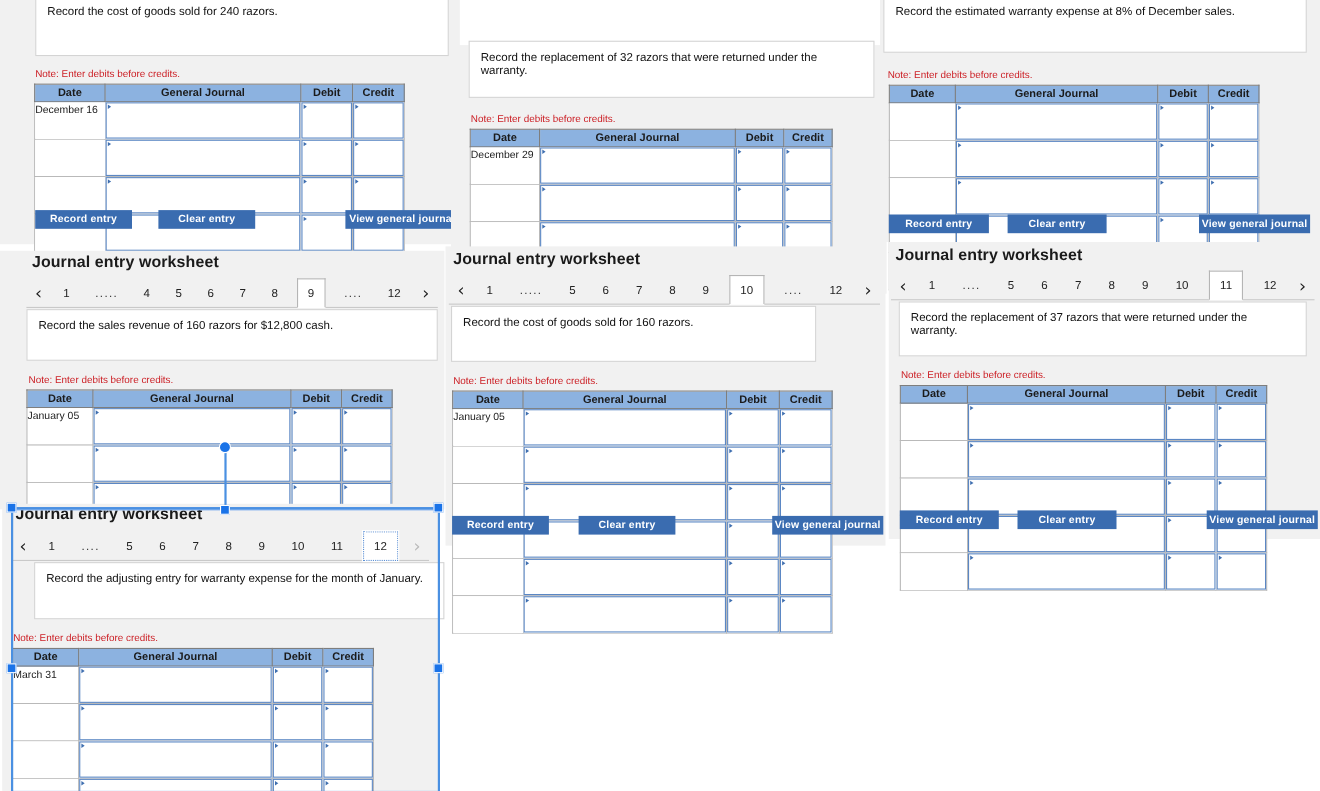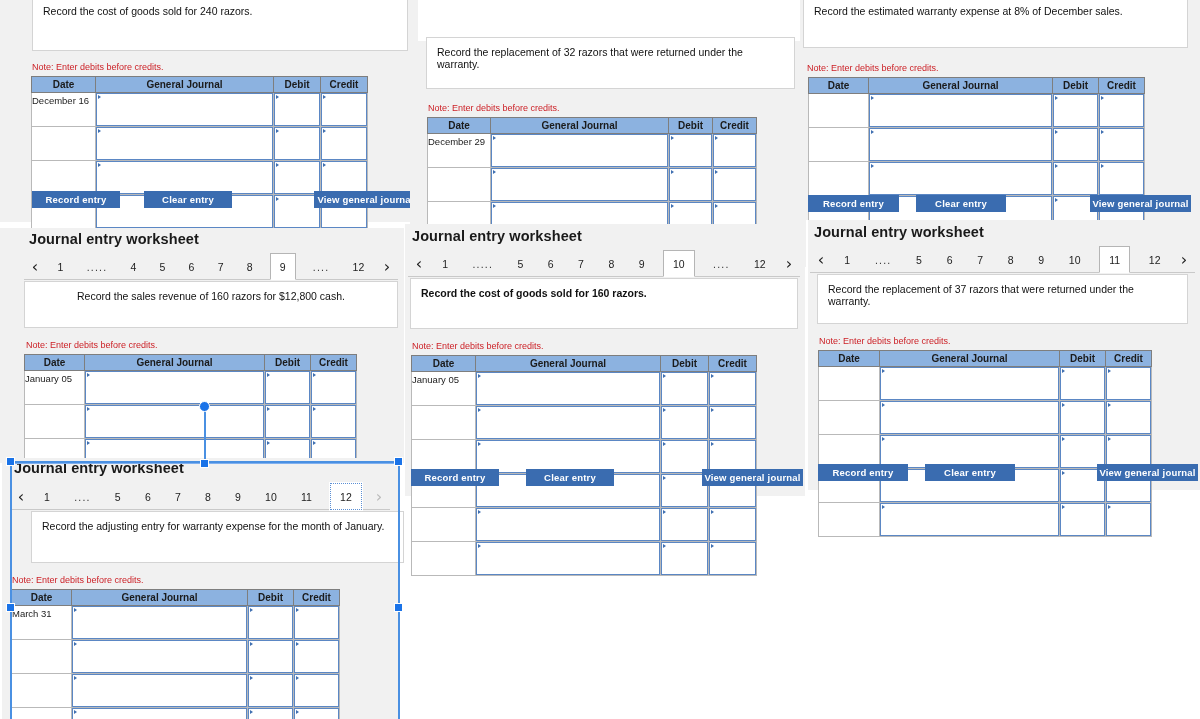--- a/index.html
+++ b/index.html
@@ -517,21 +517,21 @@
         <div class="pg">5</div>
         <div class="pg">6</div>
         <div class="pg">7</div>
         <div class="pg">8</div>
         <div class="pg active">9</div>
         <div class="pg dots">....</div>
         <div class="pg">12</div>
       </div>
       <div class="chev">›</div>
     </div>
-    <div class="prompt" style="position:absolute; left:24px; top:53px; width:374px; height:47px;text-align:center;">
+    <div class="prompt" style="position:absolute; left:24px; top:53px; width:374px; height:47px;">
       <span>Record the sales revenue of 160 razors for $12,800 cash.</span>
     </div>
     <div class="note" style="position:absolute; left:24px; top:106px;">Note: Enter debits before credits.</div>
     <table class="journal" style="position:absolute; left:24px; top:126px; width:333px;">
       <colgroup>
           <col style="width:60px">
           <col>
           <col style="width:46px">
           <col style="width:46px">
         </colgroup>
@@ -631,21 +631,21 @@
         <div class="pg">6</div>
         <div class="pg">7</div>
         <div class="pg">8</div>
         <div class="pg">9</div>
         <div class="pg active">10</div>
         <div class="pg dots">....</div>
         <div class="pg">12</div>
       </div>
       <div class="chev">›</div>
     </div>
-    <div class="prompt" style="position:absolute; left:5px; top:54px; width:388px; height:51px;font-weight:bold;">
+    <div class="prompt" style="position:absolute; left:5px; top:54px; width:332px; height:51px;">
       <span>Record the cost of goods sold for 160 razors.</span>
     </div>
     <div class="note" style="position:absolute; left:5px; top:111px;">Note: Enter debits before credits.</div>
     <table class="journal" style="position:absolute; left:6px; top:131px; width:346px;">
       <colgroup>
           <col style="width:64px">
           <col>
           <col style="width:48px">
           <col style="width:48px">
         </colgroup>

